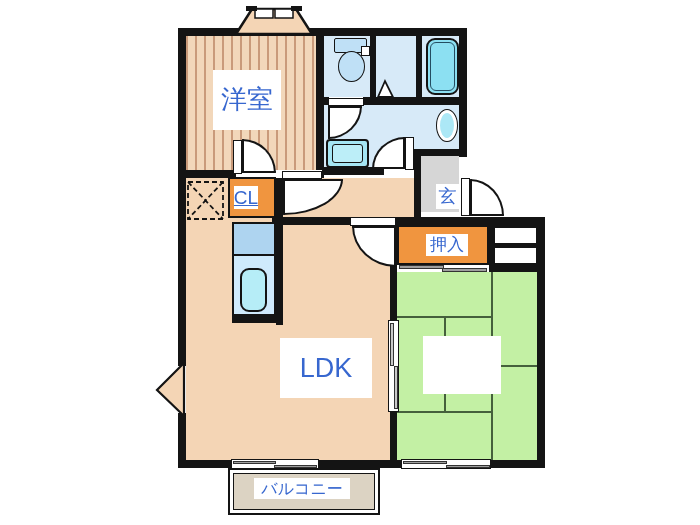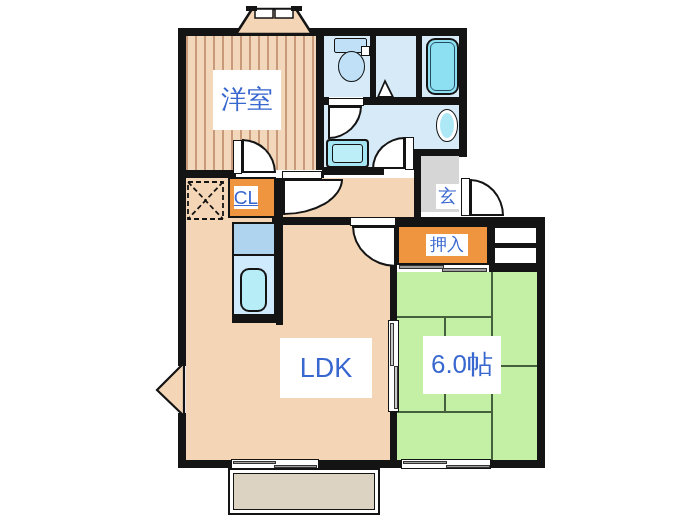--- a/index.html
+++ b/index.html
@@ -165,29 +165,31 @@
 
   <div class="chip" style="left:213px;top:70px;width:68px;height:60px;font-size:26px;">
     <span>洋室</span>
   </div>
 
   <div class="chip" style="left:248px;top:338px;width:92px;height:60px;font-size:27px;margin-left:32px;">
     <span>LDK</span>
   </div>
 
   <div class="chip" style="left:423px;top:336px;width:78px;height:58px;font-size:26px;">
-    <span>6.0帖</span>
   </div>
 
   <div class="chip" style="left:426px;top:234px;width:42px;height:22px;font-size:17px;">
     <span>押入</span>
   </div>
 
   <div class="chip" style="left:234px;top:186px;width:24px;height:23px;font-size:19px;text-decoration:underline;">
     <span>CL</span>
   </div>
 
   <div class="chip" style="left:436px;top:184px;width:23px;height:25px;font-size:18px;">
     <span>玄</span>
   </div>
 
+  <div class="chip" style="left:254px;top:478px;width:96px;height:21px;font-size:16px;">
+    <span>バルコニー</span>
+  </div>
 
 </div>
 
 </body></html>

